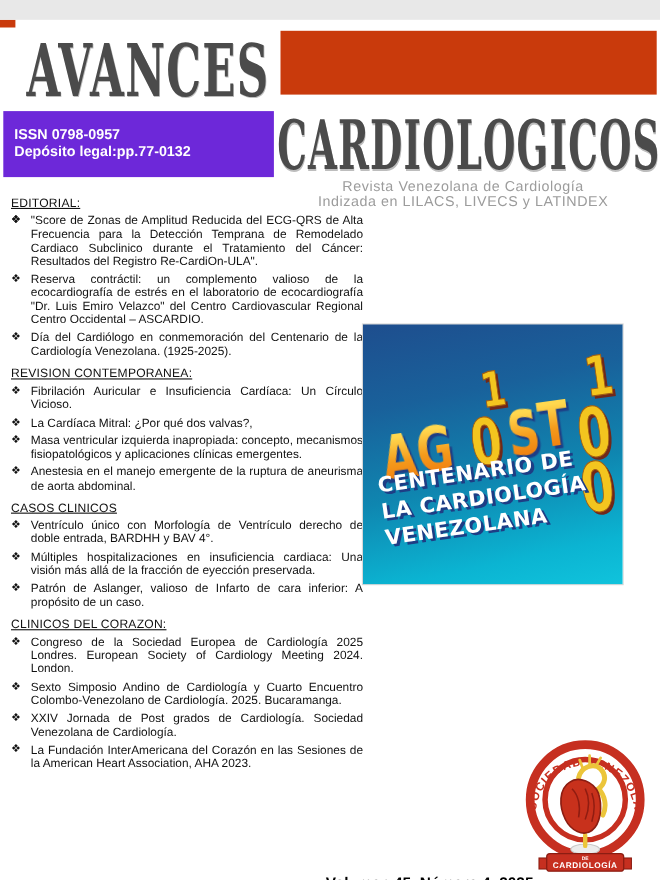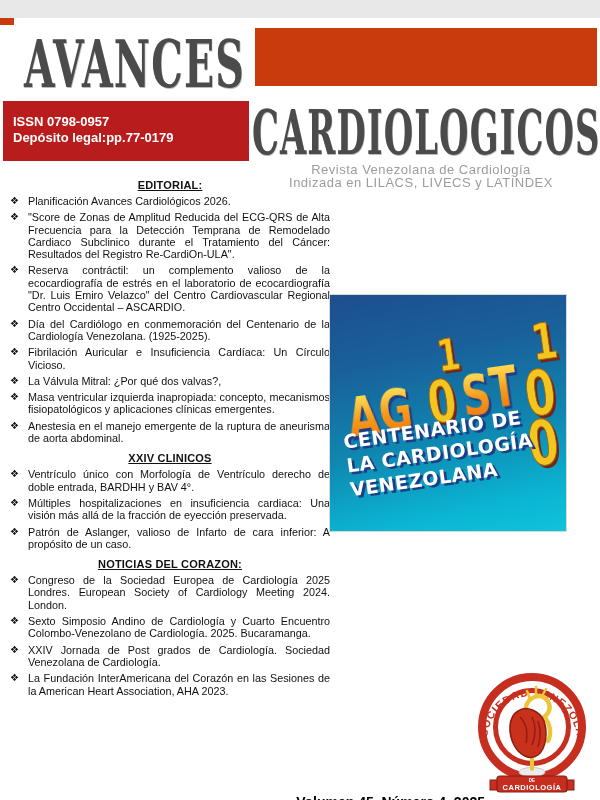--- a/index.html
+++ b/index.html
@@ -4,36 +4,36 @@
 <style>
   html,body { margin:0; padding:0; background:#e8e8e8; }
   .page {
     position:relative; width:600px; height:800px; margin:18px auto;
     background:#ffffff; overflow:hidden;
     font-family:"Liberation Sans", sans-serif; color:#111;
   }
   
   .corner-mark { position:absolute; left:0; top:3; width:14px; height:7px; background:#c93a0c; }
   .top-red-bar { position:absolute; left:255px; top:10px; width:342px; height:58px; background:#c93a0c; }
-  .issn-bar { position:absolute; left:3px; top:83px; width:246px; height:60px; background:#b91c1c; }
+  .issn-bar { position:absolute; left:3px; top:83px; width:246px; height:60px; background:#6d28d9; }
   .issn-text {
     padding:13px 0 0 10px; color:#ffffff; font-weight:bold;
     font-size:13px; line-height:16px; white-space:nowrap;
   }
   .title { position:absolute; font-family:"DejaVu Serif", serif; font-weight:bold;
     color:#4b4b4b; line-height:1; transform-origin:left top; white-space:nowrap;
     text-shadow:1px 1px 0 #bdbdbd; }
   .title-top   { left:24px; top:13px; font-size:66px; letter-spacing:2px; transform:scaleX(0.60); }
   .title-bottom{ left:252px; top:84px; font-size:62px; letter-spacing:2px; transform:scaleX(0.545); }
   .subtitle { position:absolute; left:245px; top:145px; width:352px; text-align:center;
     color:#9c9c9c; font-size:13px; line-height:13px; letter-spacing:0.5px; white-space:nowrap; }
   
   .toc { position:absolute; left:8px; top:161px; width:322px; }
-  .toc-header { font-size:11px; font-weight:bold; text-decoration:underline;
-    margin:8px 0 4px 2px; letter-spacing:0.2px;text-align:center; }
+  .toc-header { font-size:11px; font-weight:normal; text-decoration:underline;
+    margin:8px 0 4px 2px; letter-spacing:0.2px; }
   .toc-header.first { margin-top:0; }
   .toc-item { position:relative; padding-left:20px; margin-bottom:4px;
     font-size:10.8px; line-height:1.14; text-align:justify; }
   .toc-item .bullet { position:absolute; left:2px; top:0; font-size:10px; }
   
   .poster { position:absolute; left:330px; top:277px; width:236px; height:236px;
     background:linear-gradient(168deg,#1e4e8e 0%,#19619b 28%,#0f86b0 58%,#0bb4d2 85%,#10c3dc 100%);
     overflow:hidden; box-shadow:0 0 0 1px #d8d8d8; }
   .pg { position:absolute; font-family:"DejaVu Sans", sans-serif; font-weight:bold;
     line-height:1; transform-origin:left top; }
@@ -67,45 +67,46 @@
 
 <div class="page">
 
   <div class="corner-mark"></div>
   <div class="top-red-bar"></div>
   <div class="title title-top">AVANCES</div>
 
   <div class="issn-bar">
     <div class="issn-text">
       <div>ISSN 0798-0957</div>
-      <div>Depósito legal:pp.77-0179</div>
+      <div>Depósito legal:pp.77-0132</div>
     </div>
   </div>
   <div class="title title-bottom">CARDIOLOGICOS</div>
 
   <div class="subtitle">
     <div>Revista Venezolana de Cardiología</div>
     <div>Indizada en LILACS, LIVECS y LATINDEX</div>
   </div>
 
   <div class="toc">
       <div class="toc-header first">EDITORIAL:</div>
-      <div class="toc-item"><span class="bullet">❖</span><span>Planificación Avances Cardiológicos 2026.</span></div>
+      <div class="toc-item"><span class="bullet">❖</span></div>
       <div class="toc-item"><span class="bullet">❖</span><span>"Score de Zonas de Amplitud Reducida del ECG-QRS de Alta Frecuencia para la Detección Temprana de Remodelado Cardiaco Subclinico durante el Tratamiento del Cáncer: Resultados del Registro Re-CardiOn-ULA".</span></div>
       <div class="toc-item"><span class="bullet">❖</span><span>Reserva contráctil: un complemento valioso de la ecocardiografía de estrés en el laboratorio de ecocardiografía "Dr. Luis Emiro Velazco" del Centro Cardiovascular Regional Centro Occidental – ASCARDIO.</span></div>
       <div class="toc-item"><span class="bullet">❖</span><span>Día del Cardiólogo en conmemoración del Centenario de la Cardiología Venezolana.  (1925-2025).</span></div>
+      <div class="toc-header">REVISION CONTEMPORANEA:</div>
       <div class="toc-item"><span class="bullet">❖</span><span>Fibrilación Auricular e Insuficiencia Cardíaca: Un Círculo Vicioso.</span></div>
-      <div class="toc-item"><span class="bullet">❖</span><span>La Válvula Mitral: ¿Por qué dos valvas?,</span></div>
+      <div class="toc-item"><span class="bullet">❖</span><span>La Cardíaca Mitral: ¿Por qué dos valvas?,</span></div>
       <div class="toc-item"><span class="bullet">❖</span><span>Masa ventricular izquierda inapropiada: concepto, mecanismos fisiopatológicos y aplicaciones clínicas emergentes.</span></div>
       <div class="toc-item"><span class="bullet">❖</span><span>Anestesia en el manejo emergente de la ruptura de aneurisma de aorta abdominal.</span></div>
-      <div class="toc-header">XXIV CLINICOS</div>
+      <div class="toc-header">CASOS CLINICOS</div>
       <div class="toc-item"><span class="bullet">❖</span><span>Ventrículo único con Morfología de Ventrículo derecho de doble entrada, BARDHH y BAV 4°.</span></div>
       <div class="toc-item"><span class="bullet">❖</span><span>Múltiples hospitalizaciones en insuficiencia cardiaca: Una visión más allá de la fracción de eyección preservada.</span></div>
       <div class="toc-item"><span class="bullet">❖</span><span>Patrón de Aslanger, valioso de Infarto de cara inferior: A propósito de un caso.</span></div>
-      <div class="toc-header">NOTICIAS DEL CORAZON:</div>
+      <div class="toc-header">CLINICOS DEL CORAZON:</div>
       <div class="toc-item"><span class="bullet">❖</span><span>Congreso de la Sociedad Europea de Cardiología 2025 Londres. European Society of Cardiology Meeting 2024. London.</span></div>
       <div class="toc-item"><span class="bullet">❖</span><span>Sexto Simposio Andino de Cardiología y Cuarto Encuentro Colombo-Venezolano de Cardiología. 2025. Bucaramanga.</span></div>
       <div class="toc-item"><span class="bullet">❖</span><span>XXIV Jornada de Post grados de Cardiología. Sociedad Venezolana de Cardiología.</span></div>
       <div class="toc-item"><span class="bullet">❖</span><span>La Fundación InterAmericana del Corazón en las Sesiones de la American Heart Association, AHA 2023.</span></div>
     </div>
 
   <div class="poster">
     <span class="pg orange g-a">A</span>
     <span class="pg orange g-g">G</span>
     <span class="pg yellow g-o1">0</span>

